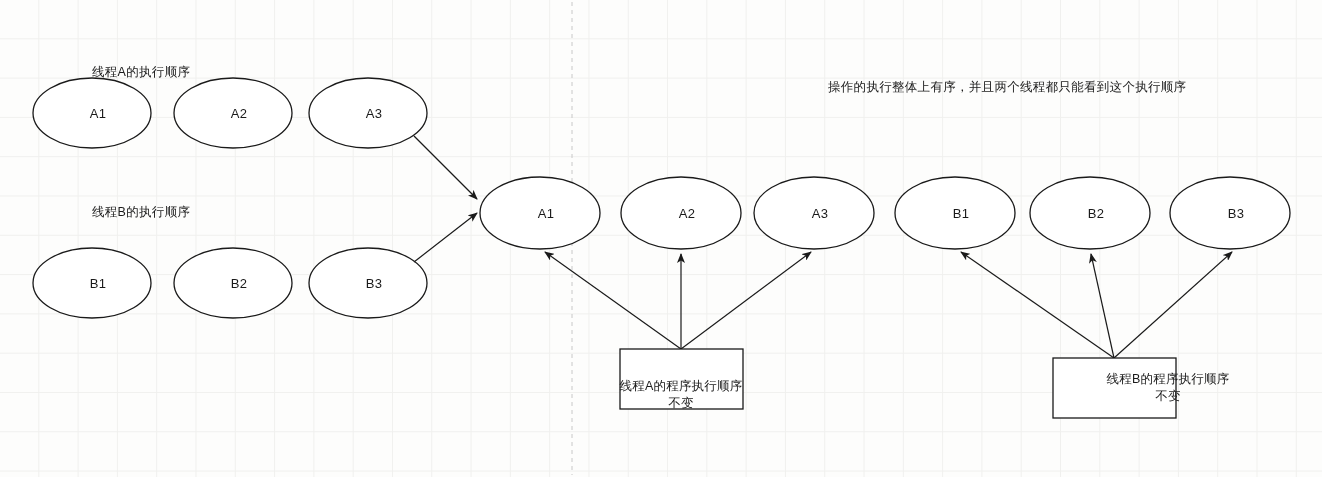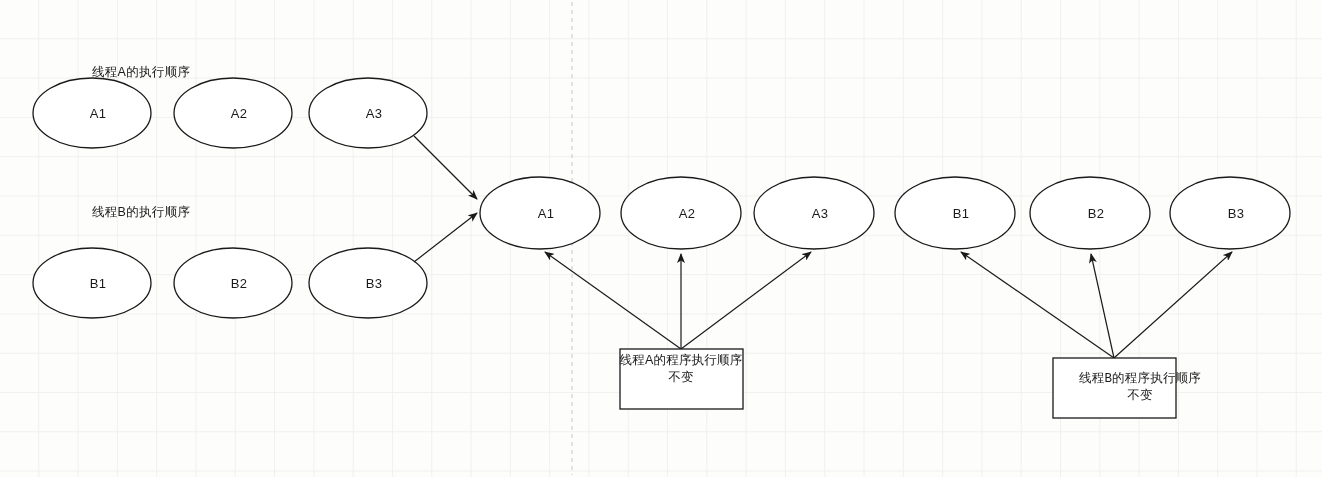--- a/index.html
+++ b/index.html
@@ -95,38 +95,39 @@
 
     <line x1="1114" y1="358" x2="961" y2="252" stroke="#1a1a1a" stroke-width="1.2" marker-end="url(#arrowhead)"></line>
     <line x1="1114" y1="358" x2="1091" y2="254" stroke="#1a1a1a" stroke-width="1.2" marker-end="url(#arrowhead)"></line>
     <line x1="1114" y1="358" x2="1232" y2="252" stroke="#1a1a1a" stroke-width="1.2" marker-end="url(#arrowhead)"></line>
 
     <rect x="1053" y="358" width="123" height="60" fill="#ffffff" stroke="#1a1a1a" stroke-width="1.3"></rect>
   </svg>
 
   <div class="caption" style="left:92px; top:36px;margin-top:28px;">线程A的执行顺序</div>
   <div class="caption" style="left:92px; top:204px;text-align:right;">线程B的执行顺序</div>
+  <div class="caption" style="left:828px; top:79px;">操作的执行整体上有序，并且两个线程都只能看到这个执行顺序</div>
 
   <div class="node-label" style="left:92px; top:113px;">A1</div>
   <div class="node-label" style="left:233px; top:113px;">A2</div>
   <div class="node-label" style="left:368px; top:113px;">A3</div>
 
   <div class="node-label" style="left:92px; top:283px;">B1</div>
   <div class="node-label" style="left:233px; top:283px;">B2</div>
   <div class="node-label" style="left:368px; top:283px;">B3</div>
 
   <div class="node-label" style="left:540px; top:213px;">A1</div>
   <div class="node-label" style="left:681px; top:213px;">A2</div>
   <div class="node-label" style="left:814px; top:213px;">A3</div>
   <div class="node-label" style="left:955px; top:213px;">B1</div>
   <div class="node-label" style="left:1090px; top:213px;">B2</div>
   <div class="node-label" style="left:1230px; top:213px;">B3</div>
 
-  <div class="box-text" style="left:681px; top:369px;">
+  <div class="box-text" style="left:681px; top:395px;">
     <span>线程A的程序执行顺序</span><br>
     <span>不变</span>
   </div>
-  <div class="box-text" style="left:1140px; top:388px;font-family:Liberation Mono, monospace;">
+  <div class="box-text" style="left:1168px; top:388px;">
     <span>线程B的程序执行顺序</span><br>
     <span>不变</span>
   </div>
 
 </div>
 
 </body></html>

